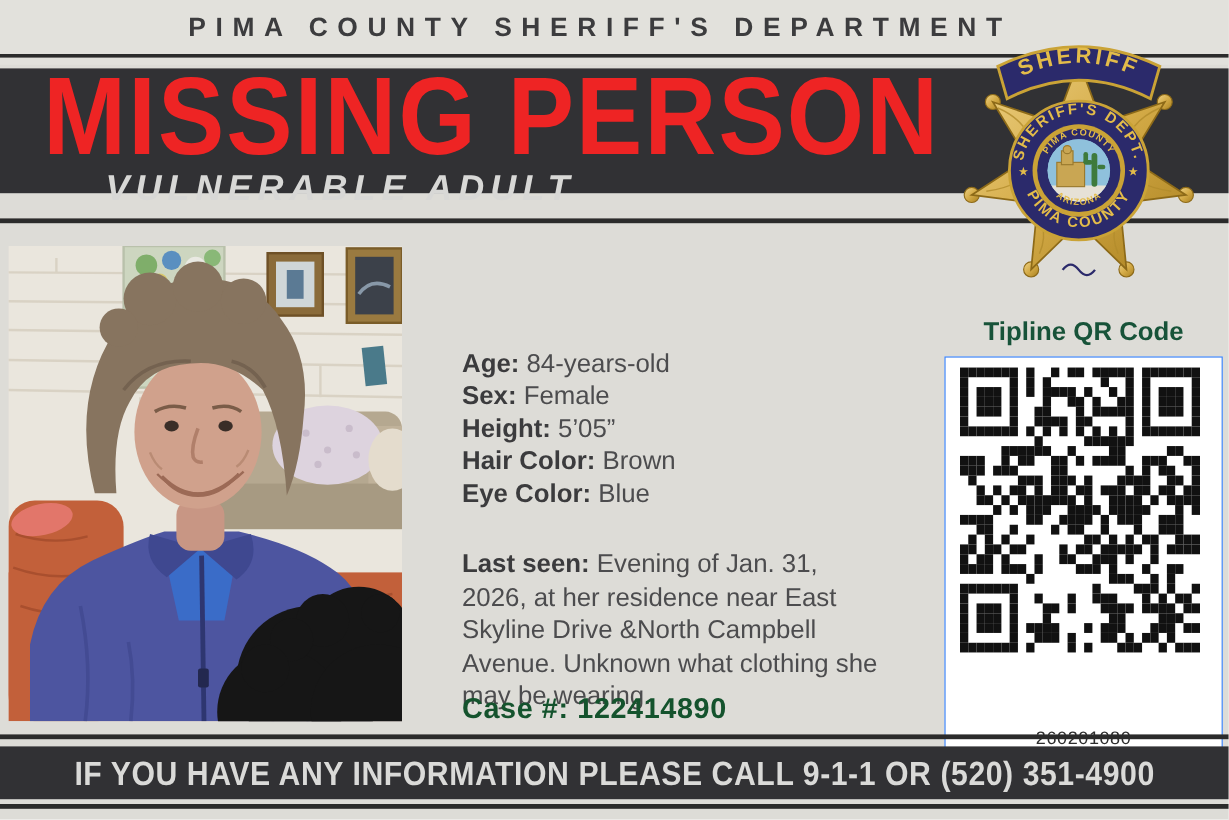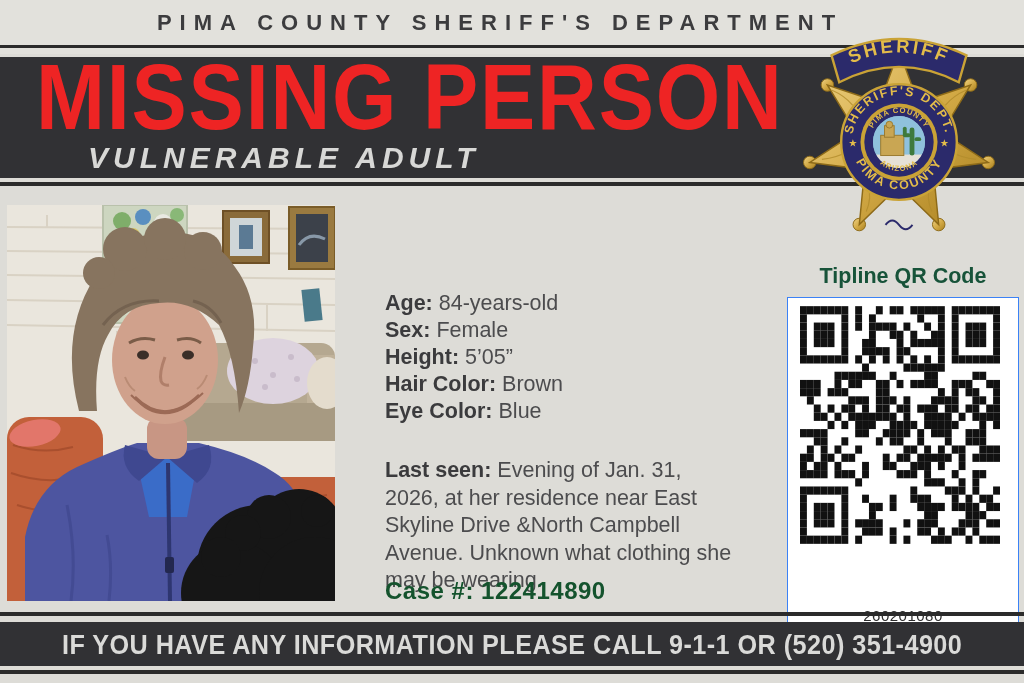--- a/index.html
+++ b/index.html
@@ -13,21 +13,21 @@
   .top-band .dept{
     position:absolute;left:0;top:0;width:1000px;text-align:center;line-height:46px;
     font-size:22px;font-weight:700;letter-spacing:8px;color:#3c3c3e;white-space:nowrap;
   }
   .rule{position:absolute;left:0;width:1024px;background:#2b2b2b;}
   .rule-1{top:45px;height:3px;}
   .rule-2{top:182px;height:4px;}
   .rule-3{top:612px;height:4px;}
   .rule-4{top:670px;height:4px;}
   
-  .banner{position:absolute;left:0;top:57px;width:1024px;height:121px;background:#313134;}
+  .banner{position:absolute;left:0;top:57px;width:1024px;height:104px;background:#313134;}
   .banner .missing{
     position:absolute;left:36px;top:-9px;font-size:92px;font-weight:700;line-height:98px;
     color:#ee2424;letter-spacing:2px;transform:scaleX(0.9);transform-origin:left top;white-space:nowrap;
   }
   .banner .vulnerable{
     position:absolute;left:40px;top:84px;font-size:30px;font-weight:700;font-style:italic;
     color:#d8d8d6;letter-spacing:5px;white-space:nowrap;margin-left:48px;
   }
   
   .badge{position:absolute;left:793px;top:16px;width:212px;height:228px;}

